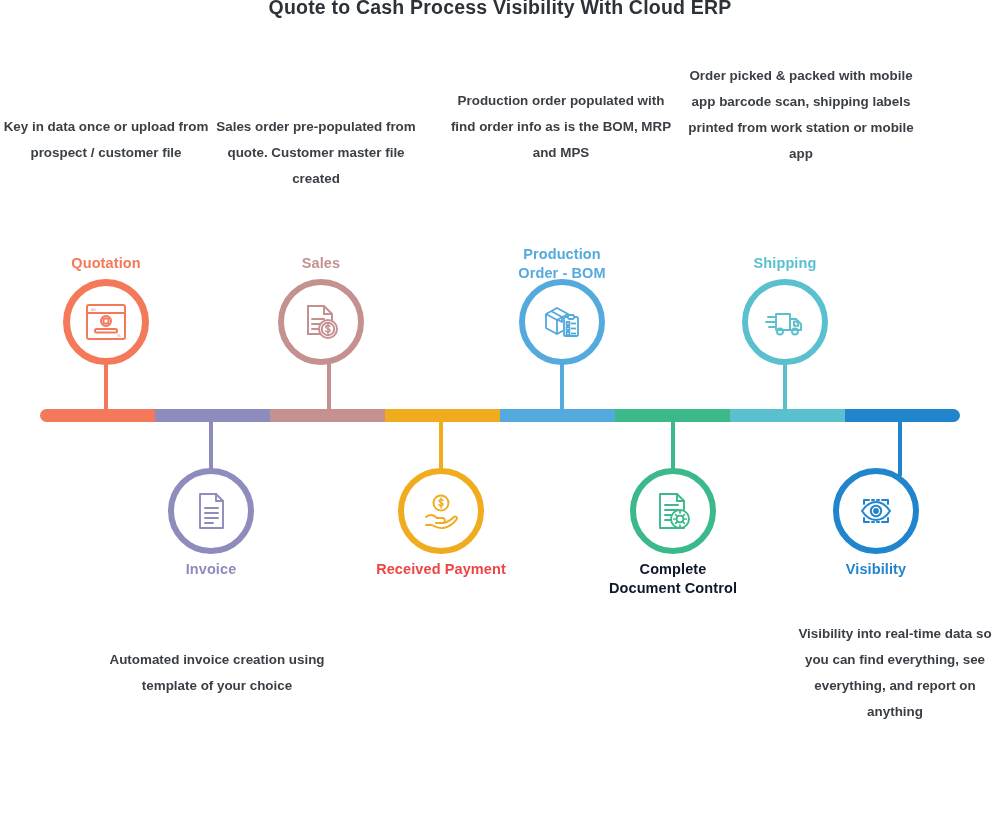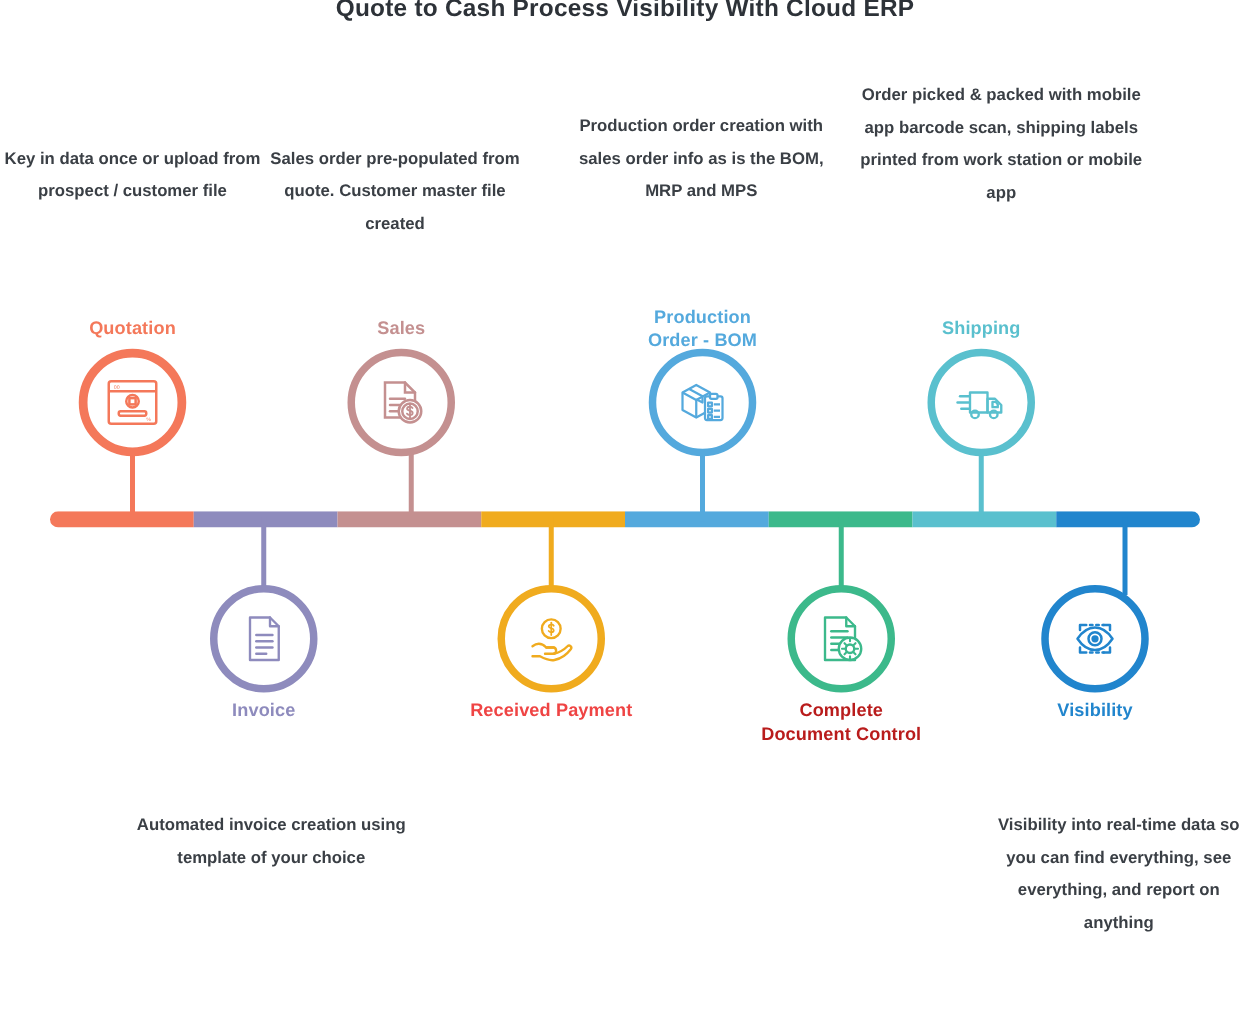--- a/index.html
+++ b/index.html
@@ -180,21 +180,21 @@
           <rect x="27.5" y="22" width="3" height="3"></rect>
           <line x1="32" y1="23.5" x2="37" y2="23.5"></line>
           <rect x="27.5" y="27" width="3" height="3"></rect>
           <line x1="32" y1="28.5" x2="37" y2="28.5"></line>
           <rect x="27.5" y="32" width="3" height="3"></rect>
           <line x1="32" y1="33.5" x2="37" y2="33.5"></line>
         </svg>
       </span>
     </div>
   </div>
-  <div class="desc" style="left:447px; top:88px; width:228px;">Production order creation with sales order info as is the BOM, MRP and MPS</div>
+  <div class="desc" style="left:447px; top:88px; width:228px;">Production order populated with find order info as is the BOM, MRP and MPS</div>
 
   <div class="node top" style="left:733px;">
     <div class="node-label" style="color:#5ac0ce">Shipping</div>
     <div class="circle" style="border:6px solid #5ac0ce">
       <span>
         <svg width="46" height="40" viewBox="0 0 46 40" fill="none" stroke="#5ac0ce" stroke-width="1.9" stroke-linecap="round" stroke-linejoin="round">
           <path d="M14 12 h14 v16 h-14 Z"></path>
           <path d="M28 17 h6 l5 5 v6 h-11 Z"></path>
           <path d="M32 19.5 h2.6 l1.6 2 v2.2 h-4.2 Z"></path>
           <circle cx="18" cy="29.5" r="3"></circle>
@@ -250,21 +250,21 @@
           <line x1="13" y1="17" x2="26" y2="17"></line>
           <line x1="13" y1="22" x2="26" y2="22"></line>
           <line x1="13" y1="27" x2="20" y2="27"></line>
           <line x1="13" y1="32" x2="20" y2="32"></line>
           <circle cx="28" cy="31" r="9" fill="#fff"></circle>
           <circle cx="28" cy="31" r="3.4"></circle>
           <path d="M28 22.4 v2.6 M28 37 v2.6 M21.6 31 h2.6 M31.8 31 h2.6 M23.6 26.6 l1.8 1.8 M30.6 33.6 l1.8 1.8 M32.4 26.6 l-1.8 1.8 M25.4 33.6 l-1.8 1.8" stroke-width="1.7"></path>
         </svg>
       </span>
     </div>
-    <div class="node-label" style="color:#b91c1c">
+    <div class="node-label" style="color:#0f172a">
       <span>Complete</span><br>
       <span>Document Control</span>
     </div>
   </div>
 
   <div class="node bottom" style="left:824px;">
     <div class="circle" style="border:6px solid #2185cd">
       <span>
         <svg width="44" height="42" viewBox="0 0 44 42" fill="none" stroke="#2185cd" stroke-width="2" stroke-linecap="round" stroke-linejoin="round">
           <path d="M10 14 V10 h5"></path>
@@ -274,15 +274,15 @@
           <path d="M18 10 h2 M23 10 h2 M28 10 h1" stroke-dasharray="2 3"></path>
           <path d="M18 32 h2 M23 32 h2 M28 32 h1" stroke-dasharray="2 3"></path>
           <path d="M8 21 c4 -6 9 -9 14 -9 c5 0 10 3 14 9 c-4 6 -9 9 -14 9 c-5 0 -10 -3 -14 -9 Z"></path>
           <circle cx="22" cy="21" r="5.2"></circle>
           <circle cx="22" cy="21" r="1.9" fill="#2185cd"></circle>
         </svg>
       </span>
     </div>
     <div class="node-label" style="color:#2185cd">Visibility</div>
   </div>
-  <div class="desc" style="left:793px; top:647px; width:204px;">Visibility into real-time data so you can find everything, see everything, and report on anything</div>
+  <div class="desc" style="left:793px; top:621px; width:204px;">Visibility into real-time data so you can find everything, see everything, and report on anything</div>
 
 </div>
 
 </body></html>

